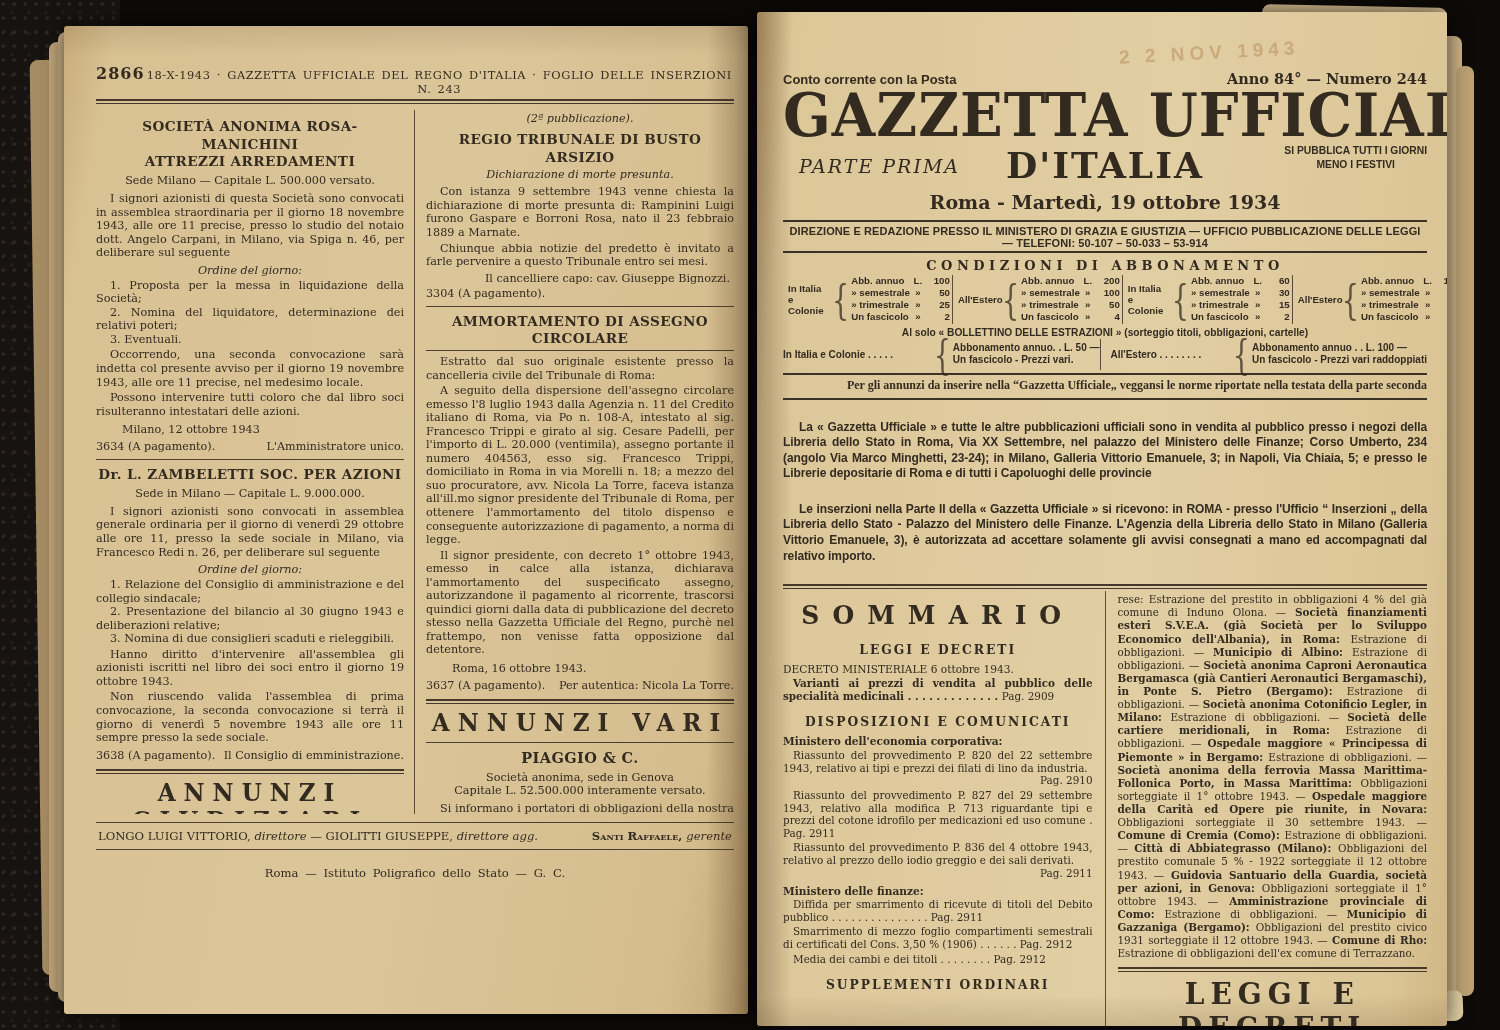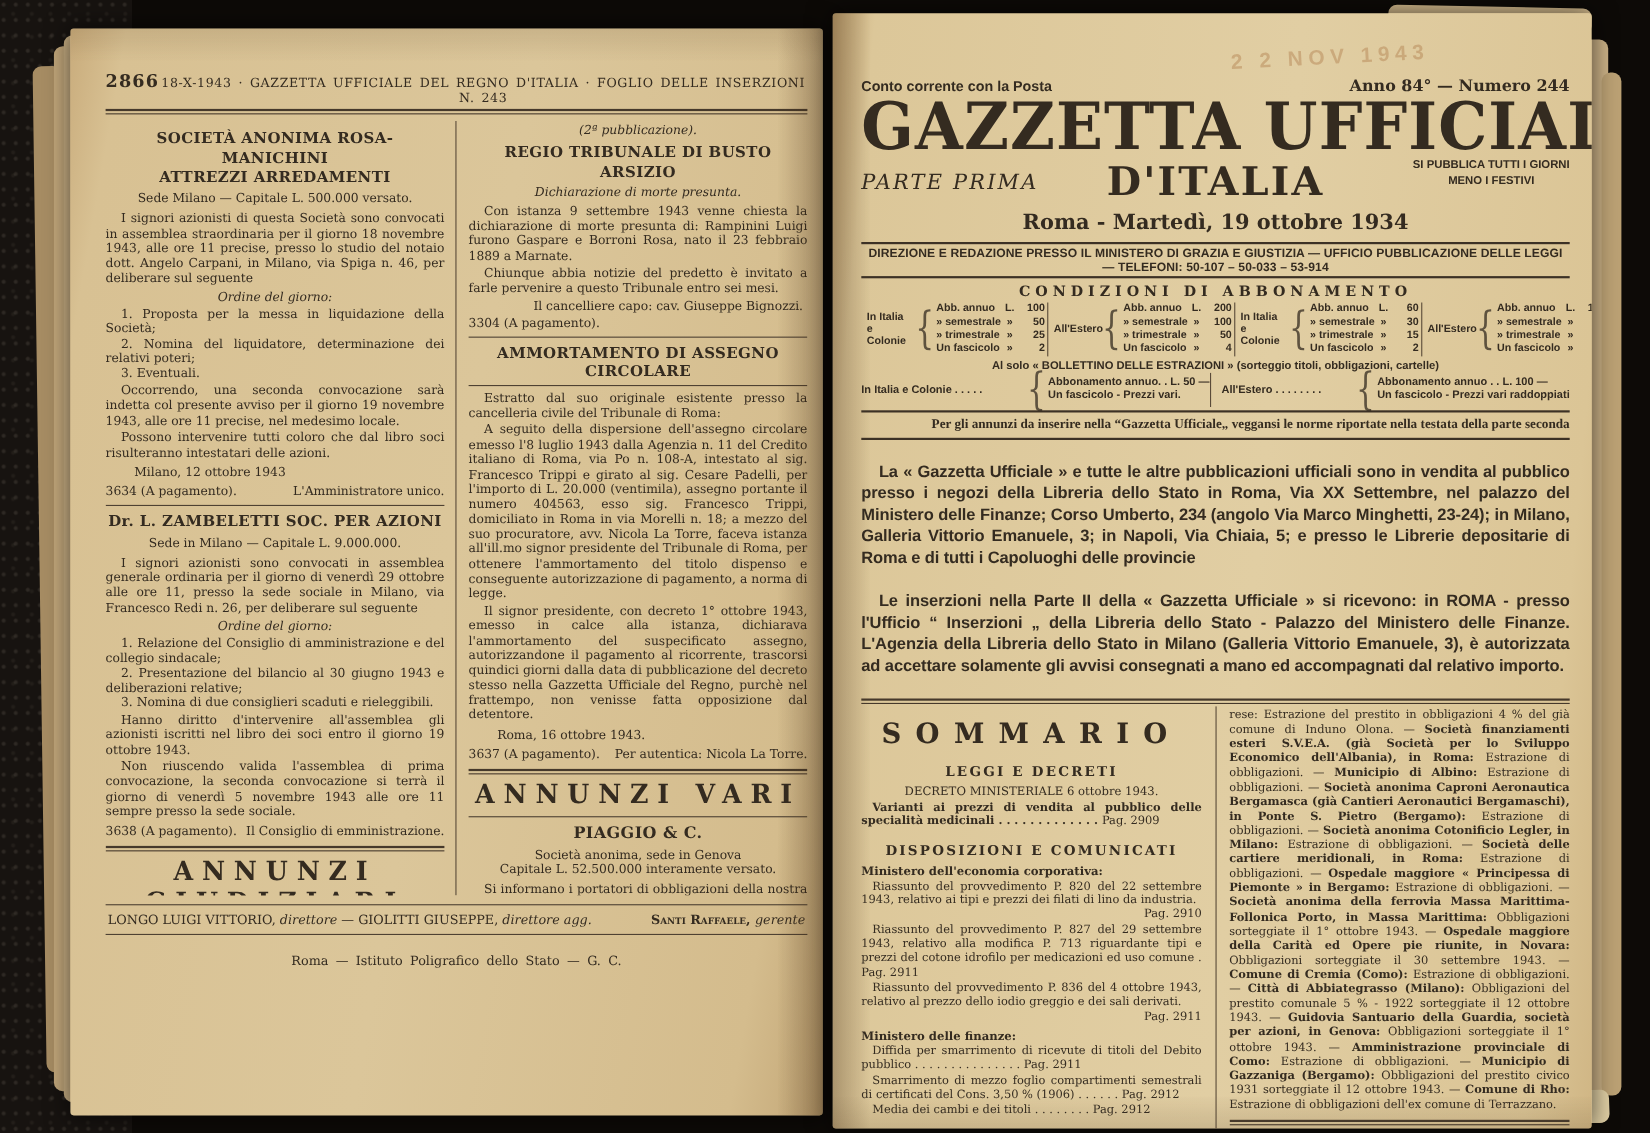--- a/index.html
+++ b/index.html
@@ -57,21 +57,21 @@
          font-weight:bold;font-size:19px;letter-spacing:5px;color:rgba(168,112,62,.38);
          transform:rotate(-3deg);}
   .rp-top{display:flex;justify-content:space-between;align-items:baseline;margin-top:42px;}
   .conto{font-family:"Liberation Sans",sans-serif;font-weight:bold;font-size:13px;}
   .anno{font-weight:bold;font-size:14.5px;}
   .mast{position:relative;text-align:center;margin-top:0;}
   .gtitle{font-size:56px;font-weight:bold;line-height:1;letter-spacing:1px;transform:scaleY(1.06);
           white-space:nowrap;}
   .gsub{font-size:36px;font-weight:bold;letter-spacing:2px;line-height:1;margin-top:4px;}
   .gdate{font-size:19px;font-weight:bold;margin-top:8px;}
-  .parte{position:absolute;left:0;bottom:36px;font-style:italic;font-size:19px;letter-spacing:2px;}
+  .parte{position:absolute;left:16px;bottom:36px;font-style:italic;font-size:19px;letter-spacing:2px;}
   .pubnote{position:absolute;right:0;bottom:42px;font-family:"Liberation Sans",sans-serif;
            font-weight:bold;font-size:10.3px;line-height:1.3;text-align:center;}
   .dirbar{margin-top:7px;border-top:2px solid #3c3125;border-bottom:2px solid #3c3125;
           font-family:"Liberation Sans",sans-serif;font-weight:bold;font-size:11px;
           text-align:center;padding:2.5px 0;letter-spacing:.1px;}
   .ctitle{text-align:center;font-size:13px;font-weight:bold;letter-spacing:4.5px;margin:5px 0 2px;}
   .shead{display:flex;font-family:"Liberation Sans",sans-serif;font-weight:bold;font-size:10.3px;
          letter-spacing:.8px;text-align:center;}
   .shead>div{flex:1;}
   .groups{display:flex;font-family:"Liberation Sans",sans-serif;font-size:9.7px;font-weight:bold;margin-top:1px;}
@@ -88,29 +88,29 @@
   .bolline{text-align:center;font-family:"Liberation Sans",sans-serif;font-weight:bold;
            font-size:10.2px;margin:3px 0 1px;}
   .bolrow{display:flex;font-family:"Liberation Sans",sans-serif;font-weight:bold;font-size:10px;}
   .bolhalf{flex:1;display:flex;align-items:center;}
   .bolhalf+.bolhalf{border-left:1px solid #5a4b39;padding-left:10px;}
   .bollbl{flex:1;}
   .bollines{line-height:1.25;}
   .hrule{border-top:2.5px solid #3c3125;margin:3px 0 0;}
   .annline{font-family:Liberation Serif, serif;font-size:12px;font-weight:bold;text-align:right;
            padding:3px 0 2px;}
-  .notice{font-family:"Liberation Sans",sans-serif;font-weight:bold;font-size:15px;line-height:1.3;
+  .notice{font-family:"Liberation Sans",sans-serif;font-weight:bold;font-size:12px;line-height:1.3;
           text-align:justify;text-indent:16px;margin:20px 0;letter-spacing:-.1px;}
   .rp-cols{display:flex;height:568px;overflow:hidden;margin-top:2px;}
   .rc1{width:50%;padding:0 12px 0 0;}
   .rc2{width:50%;border-left:1px solid #5a4b39;padding:0 0 0 12px;}
   .somtitle{font-size:25px;font-weight:bold;text-align:center;letter-spacing:13px;margin:10px 0 4px;
             transform:scaleY(1.02);}
   .somh{text-align:center;font-weight:bold;font-size:12.3px;letter-spacing:2px;margin:12px 0 6px;}
-  .toc-dec{font-size:10.6px;margin:4px 0 0;text-align:center;}
+  .toc-dec{font-size:10.6px;margin:4px 0 0;}
   .toc-item{font-size:10.4px;line-height:1.23;text-align:justify;margin:1.5px 0;text-indent:10px;}
   .toc-bold{font-weight:bold;}
   .pg{white-space:nowrap;}
   .pg-own{display:block;text-align:right;text-indent:0;}
   .toc-min{font-weight:bold;font-size:10.6px;margin:5px 0 1px;}
   .cont{font-size:10.4px;line-height:1.26;text-align:justify;margin:2px 0 0;}
   .leggihead{font-size:28px;font-weight:bold;text-align:center;letter-spacing:6px;margin:6px 0 3px;
              transform:scaleY(1.05);}
 </style>
 </head>

